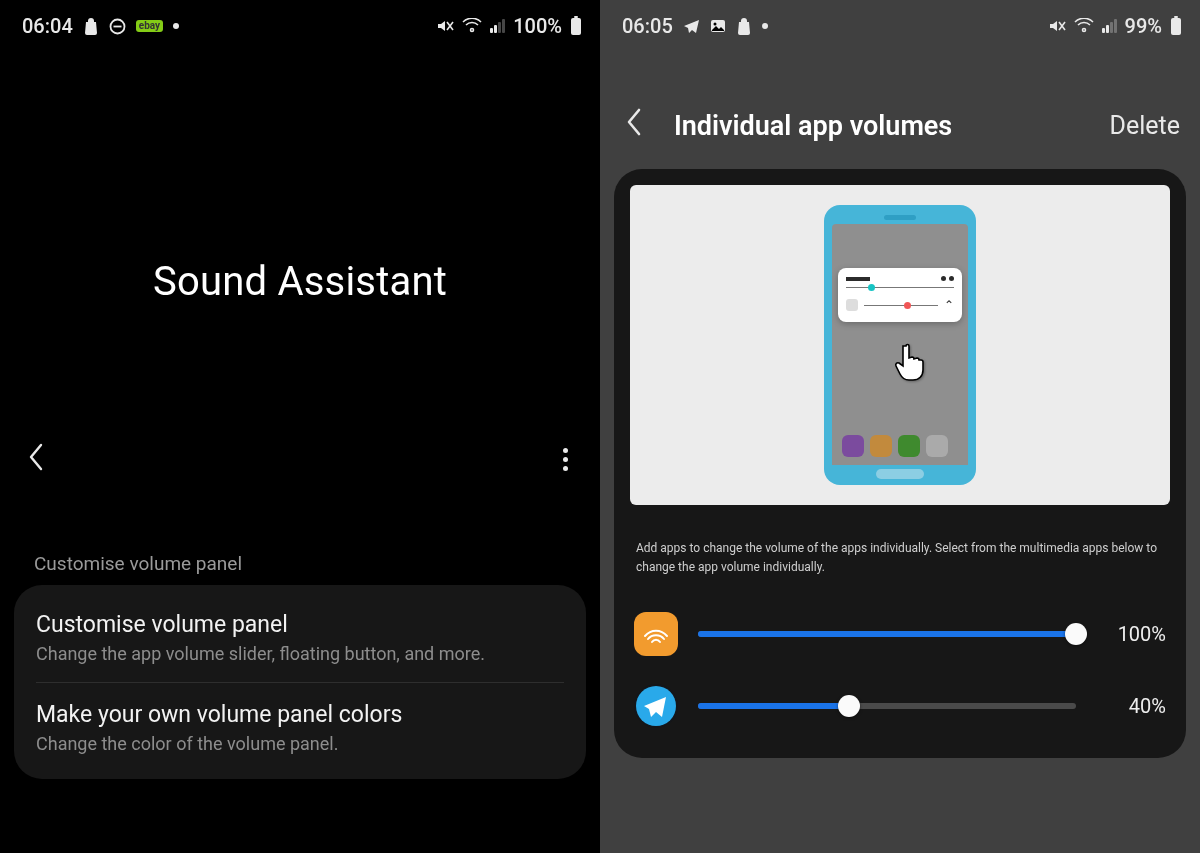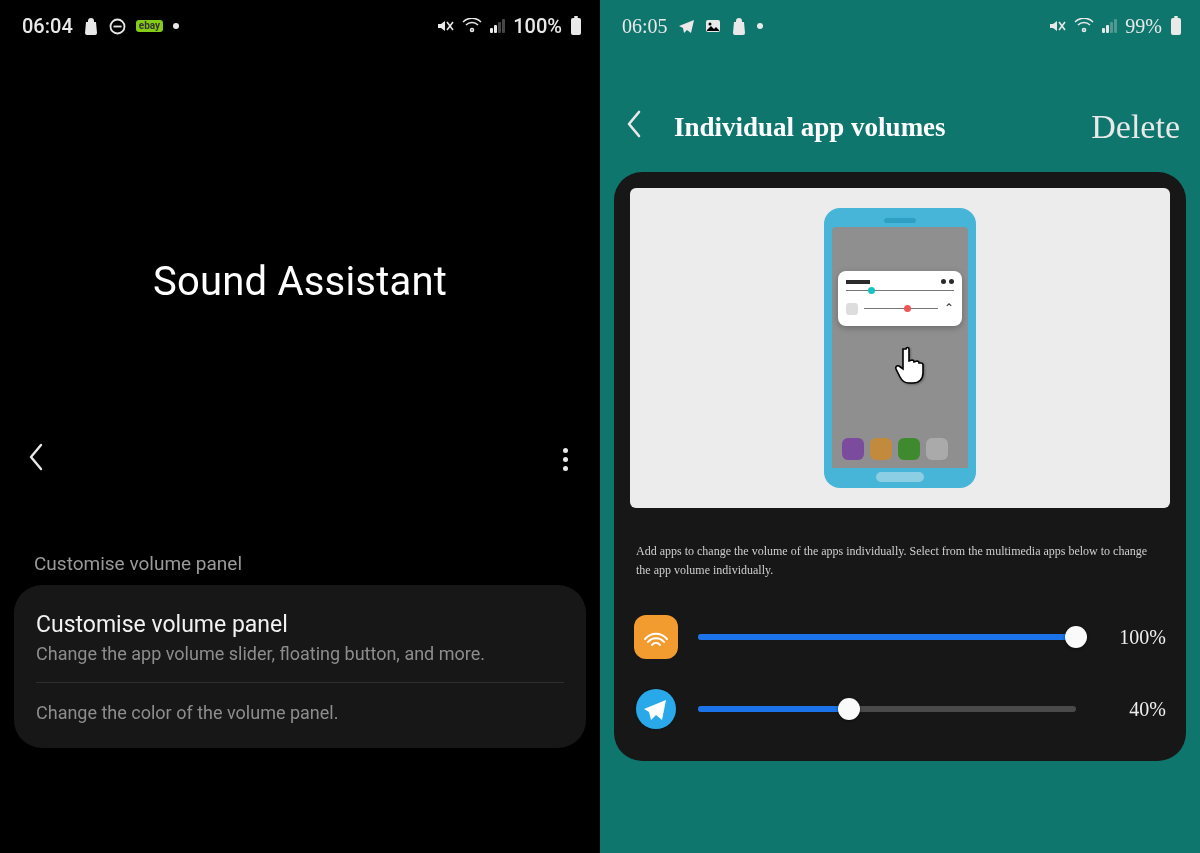--- a/index.html
+++ b/index.html
@@ -1,19 +1,19 @@
 <!DOCTYPE html>
 <html><head>
 <meta charset="utf-8">
 <style>
   * { box-sizing: border-box; margin: 0; padding: 0; }
   html, body { width: 1200px; height: 853px; overflow: hidden; background: #000; font-family: -apple-system, Roboto, "Segoe UI", sans-serif; color: #fff; }
   .container { display: flex; width: 1200px; height: 756px; }
   .phone { width: 600px; height: 853px; position: relative; background: #000; }
-  .phone-right { background: #0f766e; font-family: Liberation Serif, serif; }
+  .phone-right { background: #404040; }
 
   
   .statusbar { display: flex; justify-content: space-between; align-items: center; padding: 10px 18px 6px 22px; height: 48px; font-size: 20px; font-weight: 500; color: #e9e9e9; }
   .statusbar .left, .statusbar .right { display: flex; align-items: center; gap: 8px; }
   .statusbar .left { gap: 10px; }
   .status-icon { display: inline-flex; align-items: center; justify-content: center; }
   .dot { width: 6px; height: 6px; border-radius: 50%; background: #e9e9e9; }
   .batt { font-weight: 500; }
   .sig-bars { display: inline-flex; align-items: flex-end; gap: 1px; }
   .sig-bars span { width: 3px; background: #e9e9e9; border-radius: 1px; }
@@ -31,21 +31,21 @@
   .card { position: absolute; left: 14px; right: 14px; top: 585px; background: #171717; border-radius: 28px; padding: 20px 22px 22px 22px; }
   .item { padding: 6px 0 16px 0; }
   .item + .item { border-top: 1px solid #2e2e2e; padding-top: 18px; padding-bottom: 0; }
   .item .title { font-size: 23px; color: #f2f2f2; margin-bottom: 4px; }
   .item .sub { font-size: 18px; color: #8d8d8d; line-height: 1.35; }
 
   
   .rp-header { display: flex; align-items: center; gap: 26px; padding: 60px 20px 0 18px; }
   .rp-header .chev { font-size: 30px; color: #e9e9e9; font-weight: 300; padding: 0 6px 0 8px; }
   .rp-header .rp-title { font-size: 27px; font-weight: 600; flex: 1; }
-  .rp-header .rp-action { font-size: 34px; color: #e9e9e9; font-weight: 400; }
+  .rp-header .rp-action { font-size: 25px; color: #e9e9e9; font-weight: 400; }
 
   .rp-body { background: #171717; border-radius: 28px; margin: 26px 14px 0 14px; padding: 16px; }
   .illus-wrap { background: #ececec; border-radius: 6px; height: 320px; display: flex; align-items: center; justify-content: center; }
 
   
   .mock-phone { width: 152px; height: 280px; background: #46b5d8; border-radius: 16px; display: flex; flex-direction: column; align-items: center; padding: 8px 8px 6px 8px; position: relative; }
   .mock-screen { background: #8f8f8f; width: 100%; flex: 1; border-radius: 4px 4px 0 0; position: relative; display: flex; flex-direction: column; justify-content: flex-end; }
   .mock-speaker { width: 32px; height: 5px; background: #2f9fc4; border-radius: 3px; margin: 2px auto 4px auto; }
   .mock-home { background: #8ccee3; width: 48px; height: 10px; border-radius: 6px; margin: 4px auto 0 auto; }
   .panel { position: absolute; top: 44px; left: 6px; right: 6px; background: #fff; border-radius: 8px; padding: 8px 8px 10px 8px; box-shadow: 0 2px 6px rgba(0,0,0,.25); }
@@ -148,20 +148,21 @@
     </div>
 
     <div class="section-label">Customise volume panel</div>
 
     <div class="card">
       <div class="item">
         <div class="title">Customise volume panel</div>
         <div class="sub">Change the app volume slider, floating button, and more.</div>
       </div>
       <div class="item">
+        <div class="title">Make your own volume panel colors</div>
         <div class="sub">Change the color of the volume panel.</div>
       </div>
     </div>
   </div>
 
   <div class="phone phone-right">
     <div class="statusbar">
       <div class="left">
         <span>06:05</span>
         <span class="status-icon">

